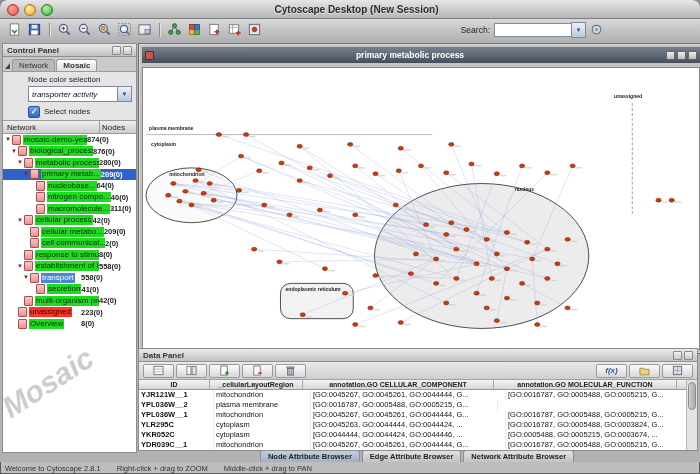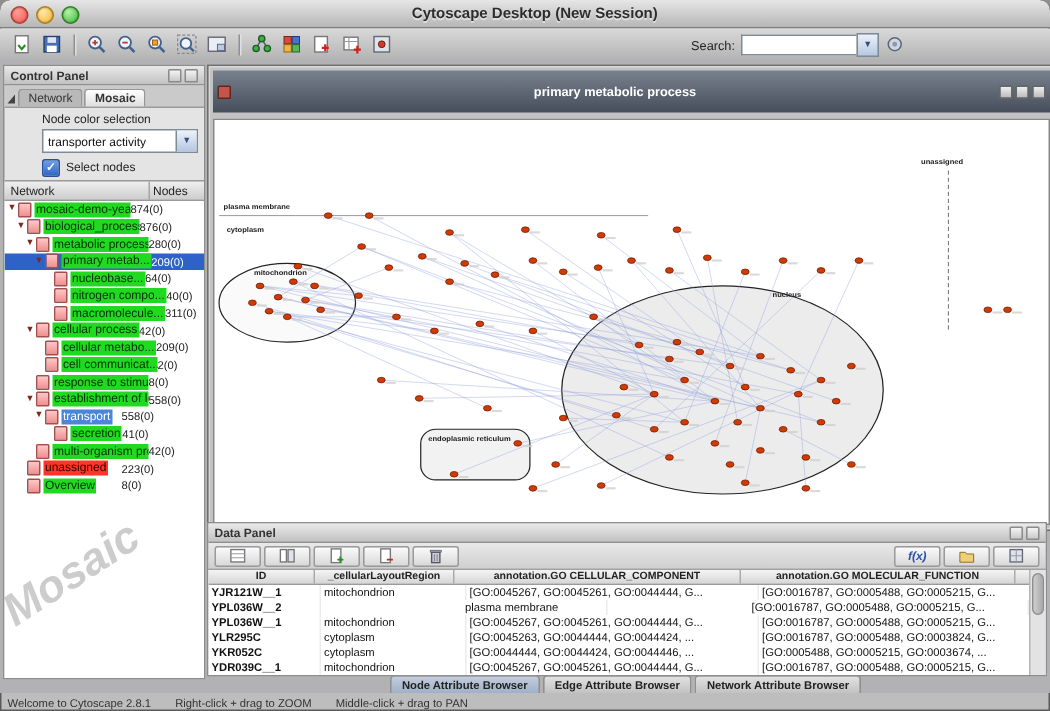--- a/index.html
+++ b/index.html
@@ -31,62 +31,62 @@
   .ph-btn{width:7px;height:7px;background:linear-gradient(#f4f4f4,#c9c9c9);border:1px solid #8a8a8a;border-radius:1px;}
   
   .control-panel{position:absolute;left:2px;top:43px;width:133px;height:408px;background:#e4e4e4;border:1px solid #8d8d8d;display:flex;flex-direction:column;}
   .cp-tabs{height:14px;display:flex;align-items:flex-end;background:#cacaca;border-bottom:1px solid #9a9a9a;padding-left:2px;}
   .tab-overflow{width:0;height:0;border-left:5px solid transparent;border-bottom:6px solid #444;margin:0 2px 2px 0;}
   .cp-tab{font-size:8px;padding:1px 6px 1px;border:1px solid #979797;border-bottom:none;background:#b9b9b9;color:#333;border-radius:3px 3px 0 0;margin-right:1px;}
   .cp-tab.active{background:linear-gradient(#ffffff,#dedede);font-weight:bold;}
   .cp-body{padding:3px 4px 2px;background:#e4e4e4;margin-left:21px;}
   .nc-label{font-size:8px;color:#222;margin-bottom:2px;}
   .combo2{height:14px;background:#fff;border:1px solid #7d8a97;display:flex;align-items:center;margin-bottom:3px;}
-  .combo2-text{flex:1;font-size:8px;padding:0 3px;color:#111;white-space:nowrap;overflow:hidden;}
+  .combo2-text{flex:1;font-size:8px;padding:0 3px;color:#111;white-space:nowrap;overflow:hidden;font-style:italic;}
   .combo2-btn{width:13px;height:100%;background:linear-gradient(#eef2f8,#b4c6e0);border-left:1px solid #7d8a97;font-size:6px;color:#30507e;display:flex;align-items:center;justify-content:center;}
   .check-row{display:flex;align-items:center;gap:4px;height:13px;}
   .cbox{width:10px;height:10px;background:linear-gradient(#6ea0e8,#2f66c6);border:1px solid #2a4f92;border-radius:2px;color:#fff;font-size:8px;line-height:9px;text-align:center;font-weight:bold;}
   .clabel{font-size:8px;color:#222;}
   .tree-hdr{height:12px;background:linear-gradient(#efefef,#cdcdcd);border-top:1px solid #9a9a9a;border-bottom:1px solid #9a9a9a;display:flex;font-size:8px;color:#222;align-items:center;}
   .th-net{flex:1;padding-left:4px;border-right:1px solid #a5a5a5;height:100%;display:flex;align-items:center;}
   .th-nodes{width:34px;padding-left:2px;}
   .tree-body{flex:1;background:#fff;overflow:hidden;position:relative;}
   .tree-row{display:flex;align-items:center;height:11.5px;font-size:8px;white-space:nowrap;cursor:default;}
   .tree-row.sel{background:#2e62c8;}
   .tree-row.sel .tcnt{color:#fff;}
   .tpad{display:inline-block;height:1px;flex:none;}
   .tri{width:7px;flex:none;font-size:6px;color:#7c2a1e;line-height:11px;}
   .node-ic{width:7px;height:8px;flex:none;background:linear-gradient(#ffc7c7,#ee8f8f);border:1px solid #a05050;border-radius:1px;margin-right:2px;}
   .tlab{padding:0 1px;overflow:hidden;max-width:62px;flex:none;line-height:10px;}
   .bg-green{background:#21d921;color:#043004;}
   .bg-blue{background:#4a86d8;color:#fff;}
   .bg-red{background:#ff3626;color:#300000;}
-  .tcnt{margin-left:auto;width:55px;flex:none;overflow:hidden;color:#222;font-size:7.5px;}
+  .tcnt{margin-left:auto;width:55px;flex:none;overflow:hidden;color:#222;font-size:7.5px;font-weight:bold;}
   .watermark{position:absolute;left:-6px;bottom:52px;font-size:30px;font-weight:bold;font-style:italic;color:rgba(110,110,110,.35);transform:rotate(-33deg);pointer-events:none;}
   
   .net-win{position:absolute;left:138px;top:43px;width:558px;height:303px;background:#c3c3c3;border:1px solid #6e6e6e;box-shadow:0 0 0 1px #d9d9d9 inset;display:flex;flex-direction:column;padding:3px;}
-  .nw-title{height:28px;background:linear-gradient(#78828e,#454e5a);display:flex;align-items:center;padding:0 3px;margin-bottom:4px;}
+  .nw-title{height:16px;background:linear-gradient(#78828e,#454e5a);display:flex;align-items:center;padding:0 3px;margin-bottom:4px;}
   .nw-icon{width:7px;height:7px;background:#c5554a;border:1px solid #5e2721;border-radius:1px;}
   .nw-text{flex:1;text-align:center;font-size:8.5px;font-weight:bold;color:#fff;}
   .nw-btns{display:flex;gap:2px;}
   .nw-btn{width:7px;height:7px;background:linear-gradient(#eee,#bbb);border:1px solid #666;border-radius:1px;}
   .nw-canvas{flex:1;background:#fff;border:1px solid #888;overflow:hidden;}
   .nw-canvas svg{width:100%;height:100%;display:block;}
   
   .data-panel{position:absolute;left:138px;top:348px;width:558px;height:101px;background:#dcdcdc;border:1px solid #8d8d8d;display:flex;flex-direction:column;}
   .dp-toolbar{height:17px;background:linear-gradient(#e9e9e9,#cfcfcf);border-bottom:1px solid #a0a0a0;display:flex;align-items:center;gap:2px;padding:0 4px;}
   .dpbtn{width:31px;height:14px;border:1px solid #9a9a9a;background:linear-gradient(#fbfbfb,#d8d8d8);border-radius:2px;display:flex;align-items:center;justify-content:center;padding:0;}
   .dpbtn svg{width:11px;height:11px;display:block;}
   .fx{font-size:8px;font-style:italic;font-weight:bold;color:#2d55a5;}
   .dp-table{flex:1;display:flex;background:#fff;position:relative;overflow:hidden;}
   .tbl{flex:1;display:flex;flex-direction:column;overflow:hidden;}
   .thead{display:flex;height:12px;background:linear-gradient(#f4f4f4,#d6d6d6);border-bottom:1px solid #9a9a9a;}
   .th{font-size:7px;font-weight:bold;color:#222;border-right:1px solid #ababab;display:flex;align-items:center;justify-content:center;overflow:hidden;white-space:nowrap;}
   .tbody{flex:1;}
-  .tr{display:flex;height:10px;justify-content:space-between;}
+  .tr{display:flex;height:10px;}
   .td{font-size:7.5px;color:#111;border-right:1px solid #ececec;padding:0 2px;overflow:hidden;white-space:nowrap;line-height:10px;}
   .td.c0{font-weight:bold;}
   .c0{width:70px;flex:none;}
   .c1{width:92px;flex:none;}
   .c2{width:190px;flex:none;}
   .c3{width:182px;flex:none;}
   .vscroll{width:10px;background:#e3e3e3;border-left:1px solid #b5b5b5;position:relative;}
   .vthumb{position:absolute;left:1px;right:1px;top:2px;height:26px;background:linear-gradient(90deg,#cfcfcf,#a9a9a9);border:1px solid #8c8c8c;border-radius:4px;}
   
   .south-tabs{position:absolute;left:138px;top:450px;width:558px;height:12px;display:flex;justify-content:center;gap:2px;}

